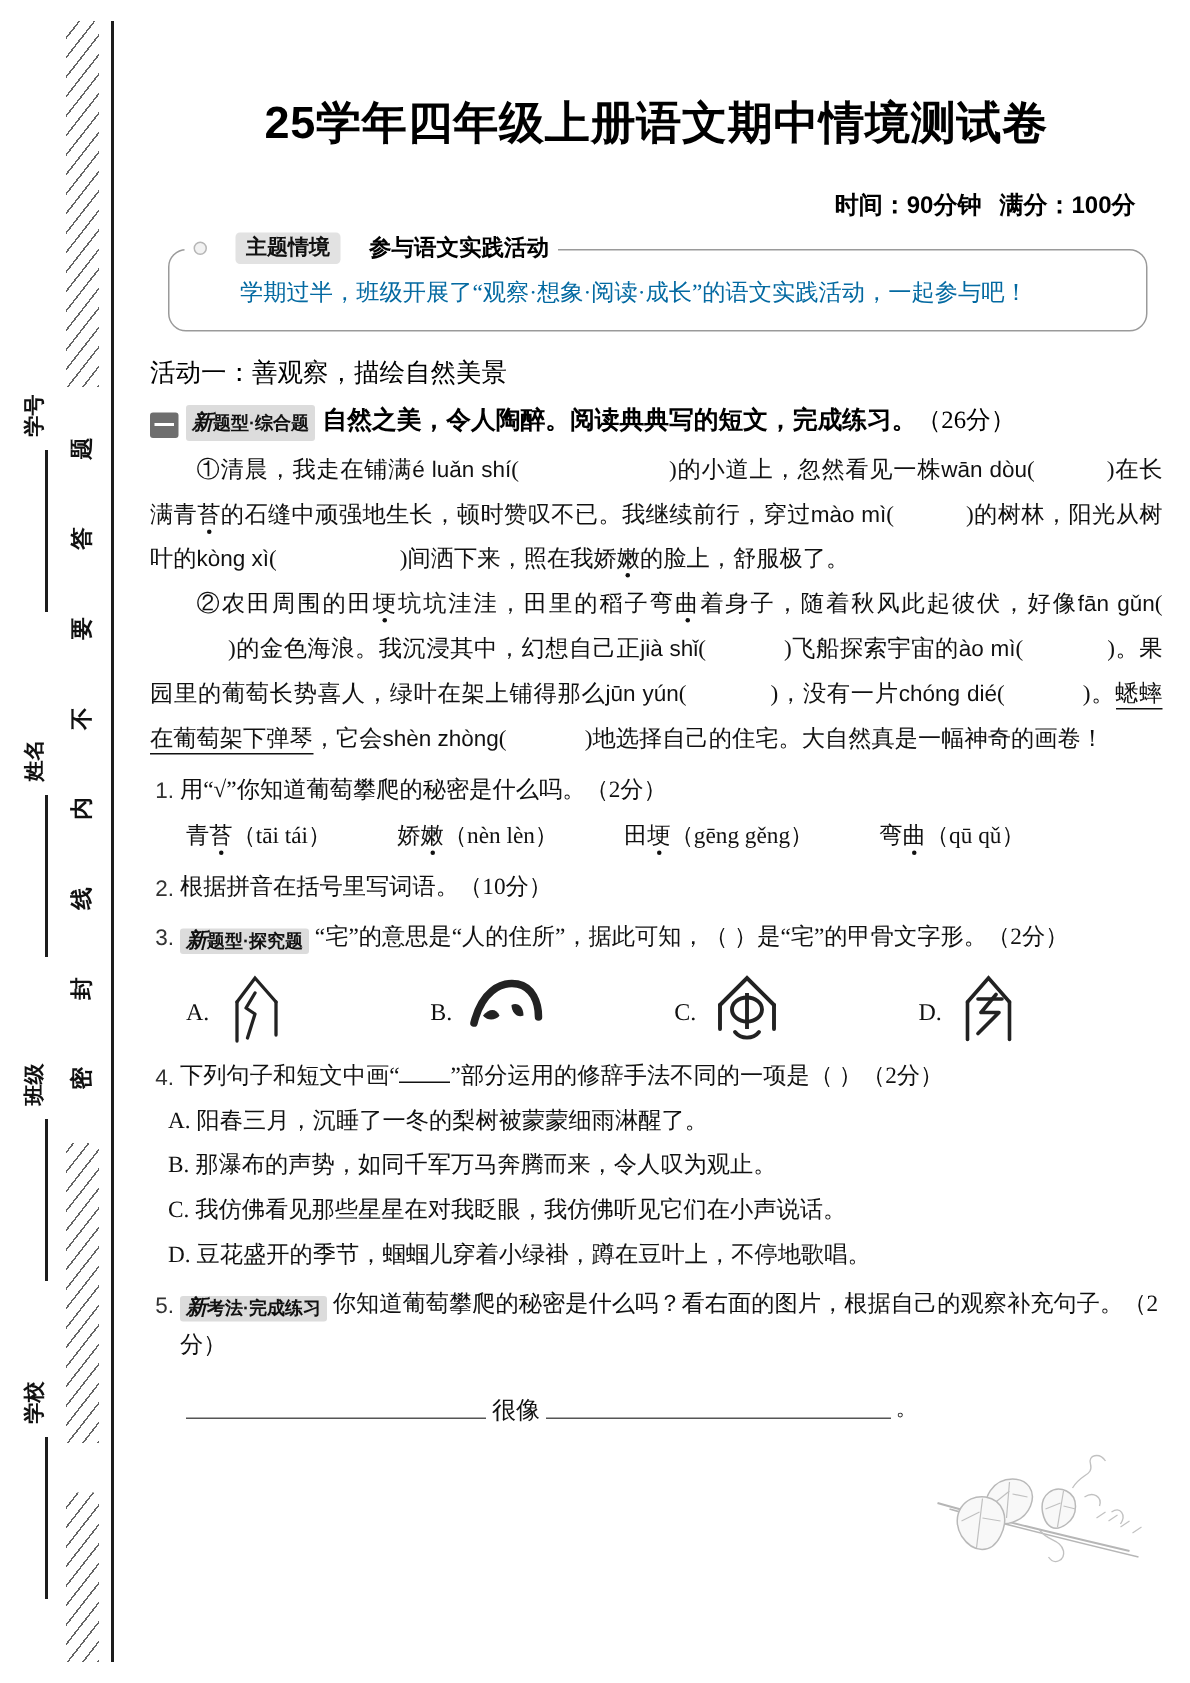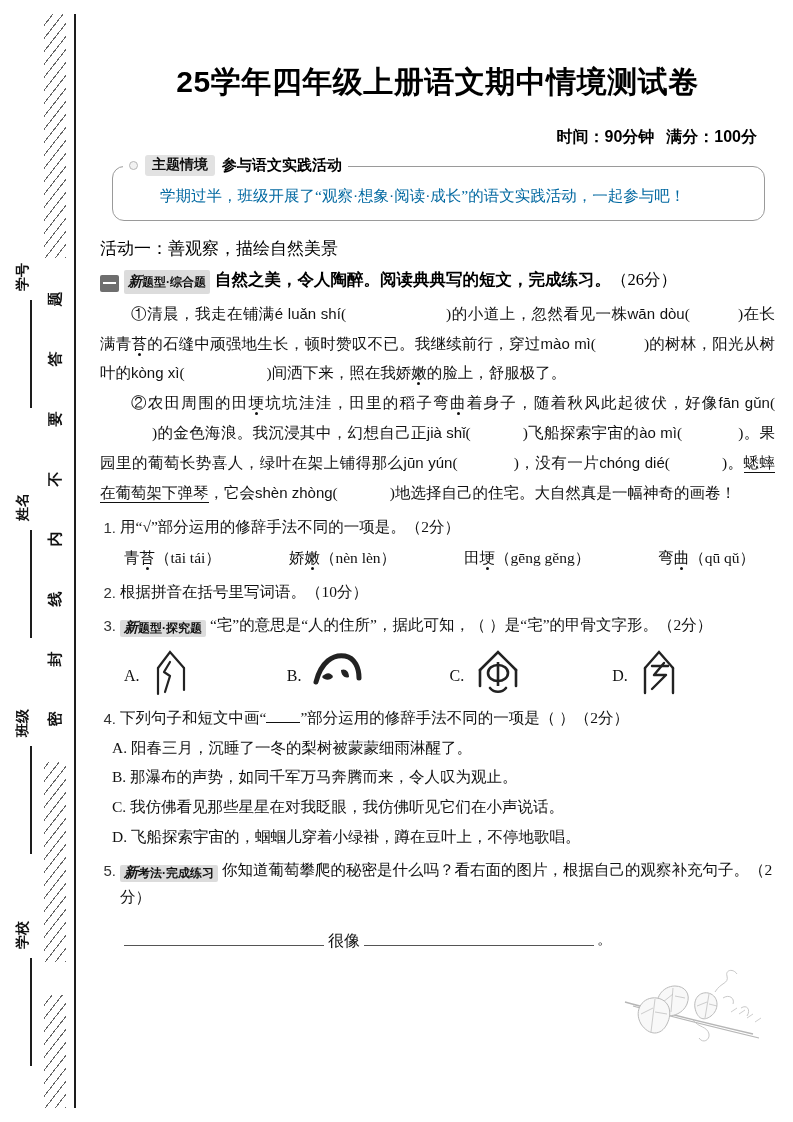--- a/index.html
+++ b/index.html
@@ -124,21 +124,21 @@
     border-radius: 12px;
     padding: 17px 14px 12px 16px;
   }
   .scenario-legend {
     position: absolute;
     top: -12px; left: 10px;
     background: #ffffff;
     padding: 0 6px;
     display: flex;
     align-items: center;
-    gap: 7px;
+    gap: 19px;
     white-space: nowrap;
   }
   .legend-dot {
     width: 7px; height: 7px;
     border-radius: 50%;
     border: 1px solid #b6b6b6;
     background: #f2f2f2;
     display: inline-block;
   }
   .legend-tag {
@@ -257,21 +257,21 @@
     text-align: right;
     position: relative;
     top: 1px;
   }
   .q-body { flex: 1 1 auto; }
   .opt { margin: 3px 0 0 12px; }
 
   .pron-row {
     display: flex;
     margin: 4px 0 0 24px;
-    gap: 68px;
+    gap: 44px;
     font-size: 15.5px;
   }
   .pron-row .item { white-space: nowrap; }
 
   
   .glyph-row {
     display: flex;
     margin: 7px 0 2px 24px;
     align-items: flex-end;
   }
@@ -428,21 +428,21 @@
 
     <div class="passage">
       <p><span>①</span><span>清晨，我走在铺满</span><span class="py">é luǎn shí</span>(<span class="blank-sm" style="width:100px"></span>)<span>的小道上，忽然看见一株</span><span class="py">wān dòu</span>(<span class="blank-sm" style="width:48px"></span>)<span>在长满青</span><span class="dotted">苔</span><span>的石缝中顽强地生长，顿时赞叹不已。我继续前行，穿过</span><span class="py">mào mì</span>(<span class="blank-sm" style="width:48px"></span>)<span>的树林，阳光从树叶的</span><span class="py">kòng xì</span>(<span class="blank-sm" style="width:82px"></span>)<span>间洒下来，照在我娇</span><span class="dotted">嫩</span><span>的脸上，舒服极了。</span></p>
 
       <p><span>②</span><span>农田周围的田</span><span class="dotted">埂</span><span>坑坑洼洼，田里的稻子弯</span><span class="dotted">曲</span><span>着身子，随着秋风此起彼伏，好像</span><span class="py">fān gǔn</span>(<span class="blank-sm" style="width:52px"></span>)<span>的金色海浪。我沉浸其中，幻想自己正</span><span class="py">jià shǐ</span>(<span class="blank-sm" style="width:52px"></span>)<span>飞船探索宇宙的</span><span class="py">ào mì</span>(<span class="blank-sm" style="width:56px"></span>)<span>。果园里的葡萄长势喜人，绿叶在架上铺得那么</span><span class="py">jūn yún</span>(<span class="blank-sm" style="width:56px"></span>)<span>，没有一片</span><span class="py">chóng dié</span>(<span class="blank-sm" style="width:52px"></span>)<span>。</span><span class="ul-txt">蟋蟀在葡萄架下弹琴</span><span>，它会</span><span class="py">shèn zhòng</span>(<span class="blank-sm" style="width:52px"></span>)<span>地选择自己的住宅。大自然真是一幅神奇的画卷！</span></p>
     </div>
 
     <div class="q">
       <div class="q-head">
         <span class="q-no">1.</span>
-        <span class="q-body">用“√”部分运用的修辞手法不同的一项是。（2分）</span>
+        <span class="q-body">用“√”你知道葡萄攀爬的秘密是什么吗。（2分）</span>
       </div>
       <div class="pron-row">
         <span class="item">青<span class="dotted">苔</span><span>（tāi  tái）</span></span>
         <span class="item">娇<span class="dotted">嫩</span><span>（nèn  lèn）</span></span>
         <span class="item">田<span class="dotted">埂</span><span>（gēng  gěng）</span></span>
         <span class="item">弯<span class="dotted">曲</span><span>（qū  qǔ）</span></span>
       </div>
     </div>
 
     <div class="q">
@@ -501,21 +501,21 @@
     </div>
 
     <div class="q">
       <div class="q-head">
         <span class="q-no">4.</span>
         <span class="q-body"><span>下列句子和短文中画“</span><span style="display:inline-block;width:34px;border-bottom:1px solid #111;"></span><span>”部分运用的修辞手法不同的一项是（    ）（2分）</span></span>
       </div>
       <div class="opt">A. 阳春三月，沉睡了一冬的梨树被蒙蒙细雨淋醒了。</div>
       <div class="opt">B. 那瀑布的声势，如同千军万马奔腾而来，令人叹为观止。</div>
       <div class="opt">C. 我仿佛看见那些星星在对我眨眼，我仿佛听见它们在小声说话。</div>
-      <div class="opt">D. 飞船探索宇宙的，蝈蝈儿穿着小绿褂，蹲在豆叶上，不停地歌唱。</div>
+      <div class="opt">D. 豆花盛开的季节，蝈蝈儿穿着小绿褂，蹲在豆叶上，不停地歌唱。</div>
     </div>
 
     <div class="q">
       <div class="q-head">
         <span class="q-no">5.</span>
         <span class="q-body"><span class="badge"><span class="big">新</span><span>考法·完成练习</span></span> <span>你知道葡萄攀爬的秘密是什么吗？看右面的图片，根据自己的观察补充句子。（2分）</span></span>
       </div>
       <div class="answer-line-row">
         <span class="rule-line a"></span>
         <span class="mid-word">很像</span>

